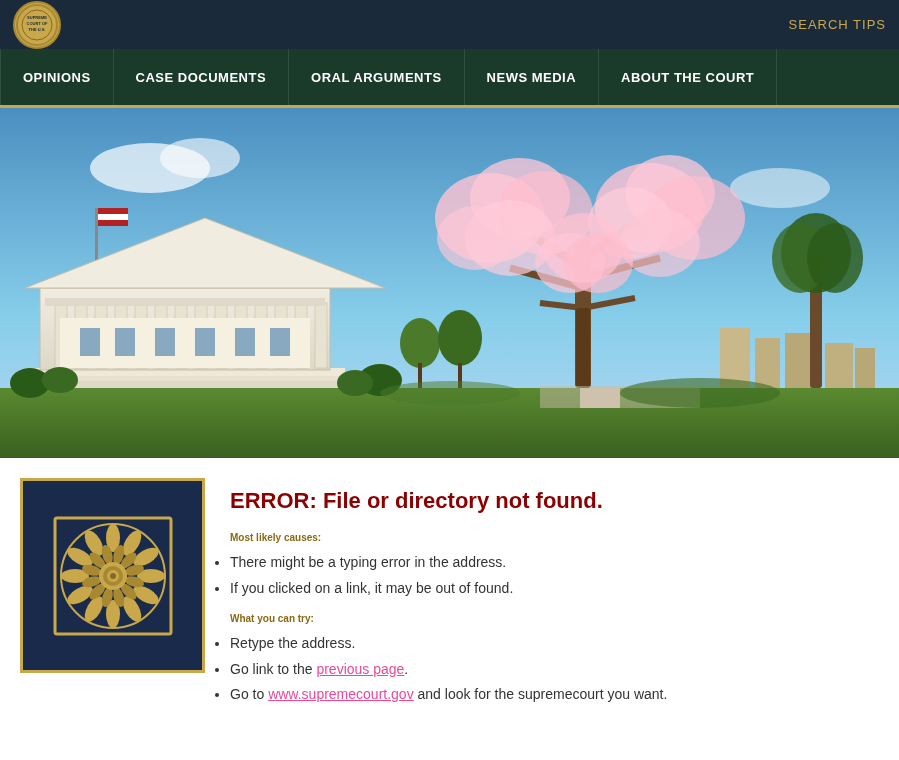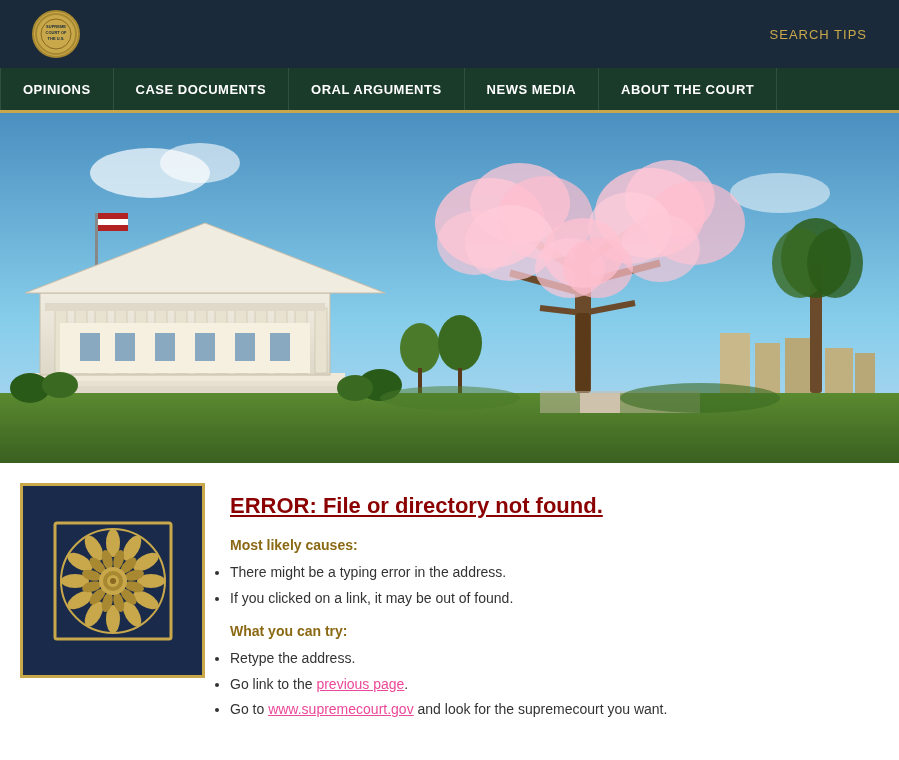--- a/index.html
+++ b/index.html
@@ -1,24 +1,24 @@
 <!DOCTYPE html>
 <html><head>
   <meta charset="utf-8">
   <style>
     * { margin: 0; padding: 0; box-sizing: border-box; }
     body { font-family: Arial, sans-serif; background: #fff; width: 899px; }
 
     
     .top-bar {
       background: #1a2a3a;
-      height: 68px;
-      display: flex;
-      align-items: center;
-      padding: 0 32px;
+      height: 49px;
+      display: flex;
+      align-items: center;
+      padding: 0 13px;
       justify-content: space-between;
     }
     .top-bar-logo {
       display: flex;
       align-items: center;
     }
     .seal {
       width: 48px;
       height: 48px;
       background: #c8a84b;
@@ -34,21 +34,21 @@
     .search-tip {
       color: #c8a84b;
       font-size: 13px;
       letter-spacing: 1px;
       text-transform: uppercase;
     }
 
     
     .nav-bar {
       background: #1a3a2a;
-      height: 45px;
+      height: 59px;
       display: flex;
       align-items: center;
       border-bottom: 3px solid #c8a84b;
     }
     .nav-item {
       color: #fff;
       font-size: 13px;
       font-weight: bold;
       letter-spacing: 0.5px;
       padding: 0 22px;
@@ -104,25 +104,24 @@
     }
     .main-content {
       flex: 1;
       padding: 10px 20px 10px 5px;
     }
     .error-title {
       color: #8b0000;
       font-size: 22px;
       font-weight: bold;
       margin-bottom: 18px;
-      text-decoration: underline;
     }
     .section-label {
       color: #8b6914;
-      font-size: 14px;
+      font-size: 10px;
       font-weight: bold;
       margin-bottom: 10px;
     }
     .bullet-list {
       margin-bottom: 15px;
     }
     .bullet-list li {
       font-size: 14px;
       color: #333;
       margin-bottom: 6px;

